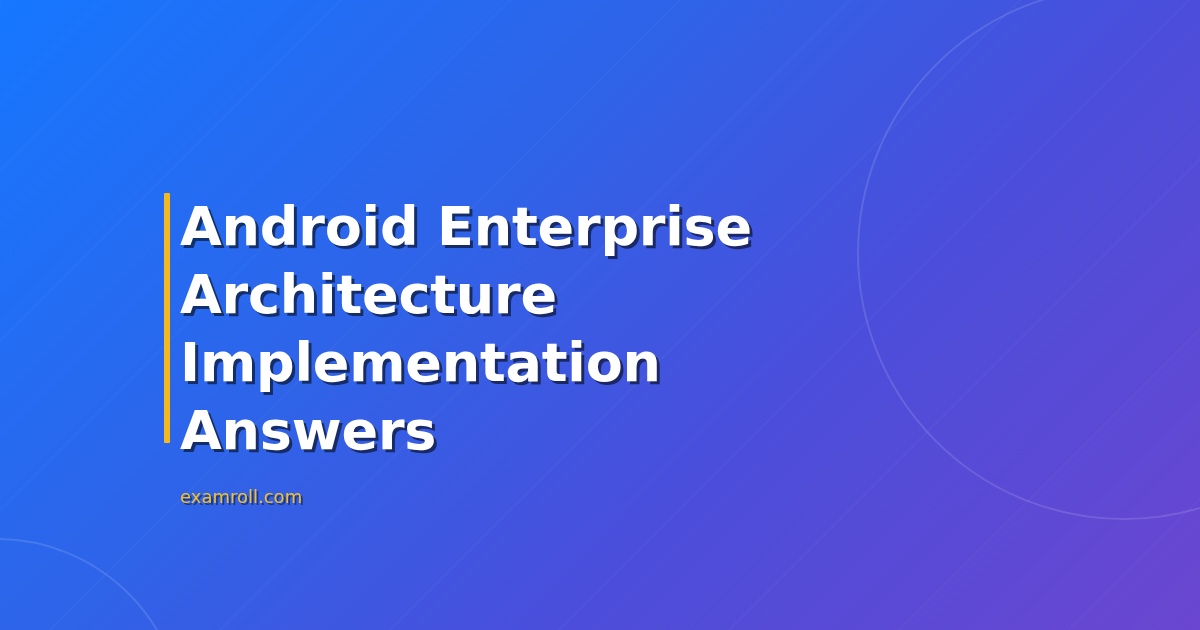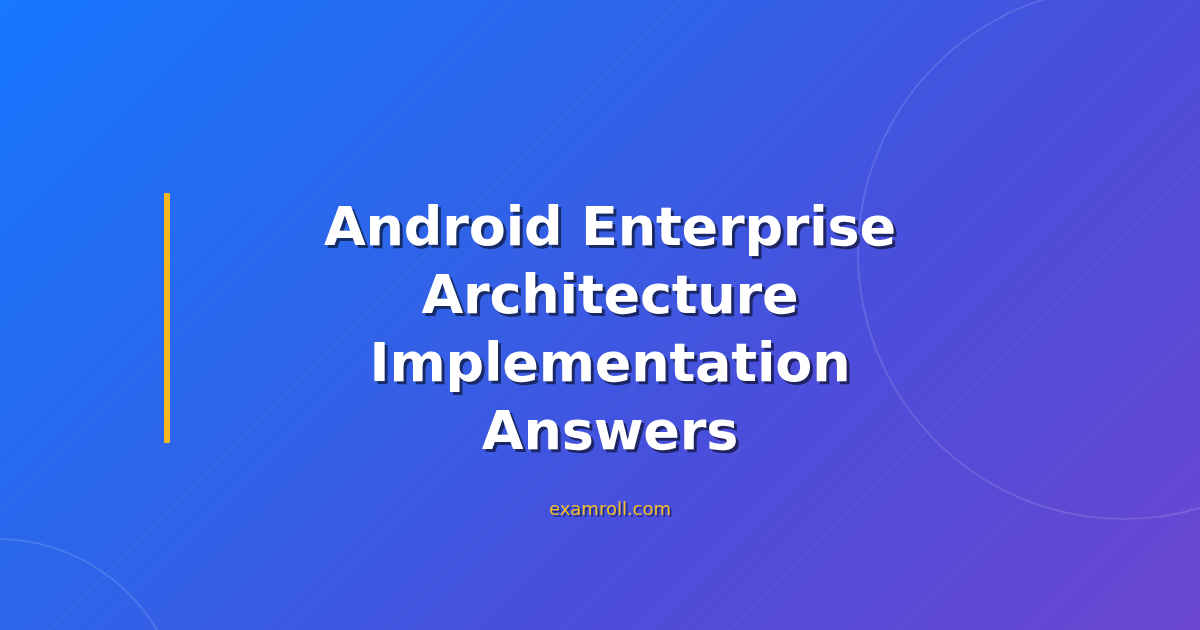--- a/index.html
+++ b/index.html
@@ -11,21 +11,20 @@
     background: #1677ff;
   }
 
   .og-card {
     position: relative;
     width: 1200px;
     height: 630px;
     overflow: hidden;
     font-family: "DejaVu Sans", "Liberation Sans", sans-serif;
     background: linear-gradient(135deg, #1677ff 0%, #2f63e8 38%, #4a4edb 64%, #6b46d0 100%);
-    text-align: center;
   }
 
   
   .bg-stripes {
     position: absolute;
     inset: 0;
     background-image: repeating-linear-gradient(
       135deg,
       rgba(255,255,255,0.022) 0px,
       rgba(255,255,255,0.022) 2px,
@@ -84,21 +83,21 @@
     color: #ffffff;
     font-size: 54px;
     font-weight: 700;
     line-height: 68px;
     letter-spacing: -0.2px;
     text-shadow: 3px 3px 0 rgba(0,0,0,0.55);
     white-space: pre-line;
   }
 
   .site-name {
-    margin: 12px;
+    margin: 0;
     padding-top: 21px;
     color: #f3c02a;
     font-size: 18px;
     font-weight: 400;
     line-height: 22px;
     text-shadow: 2px 2px 0 rgba(0,0,0,0.45);
   }
 </style>
 </head>
 <body>

